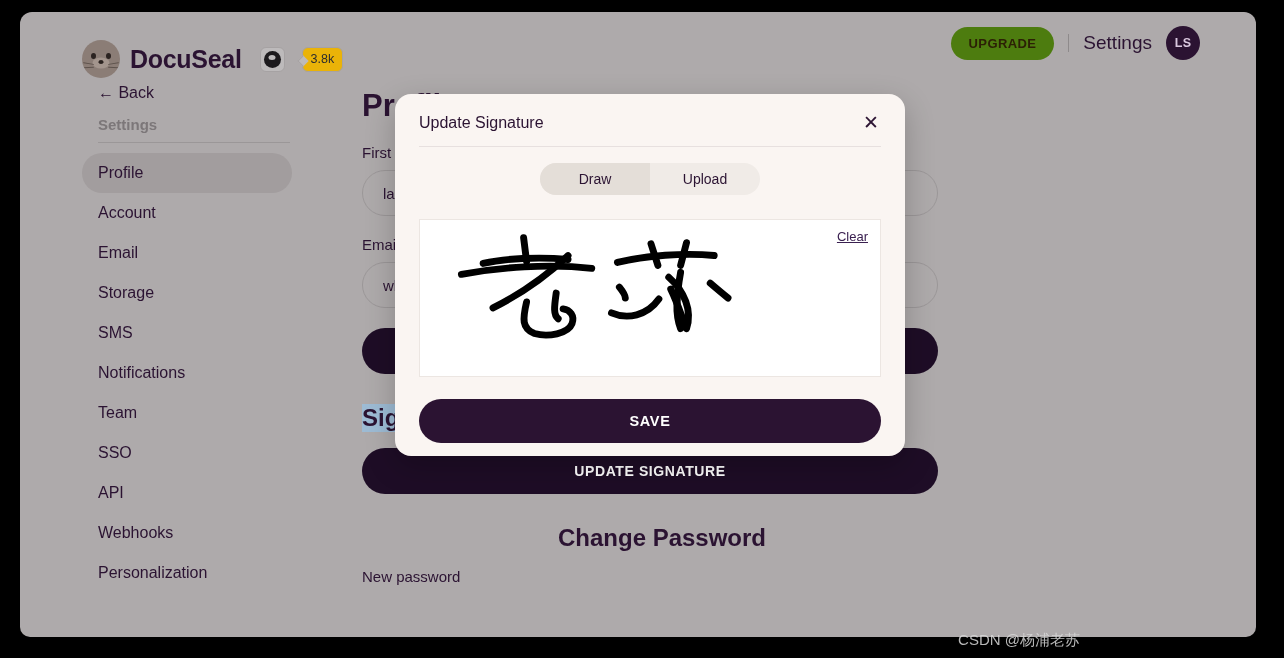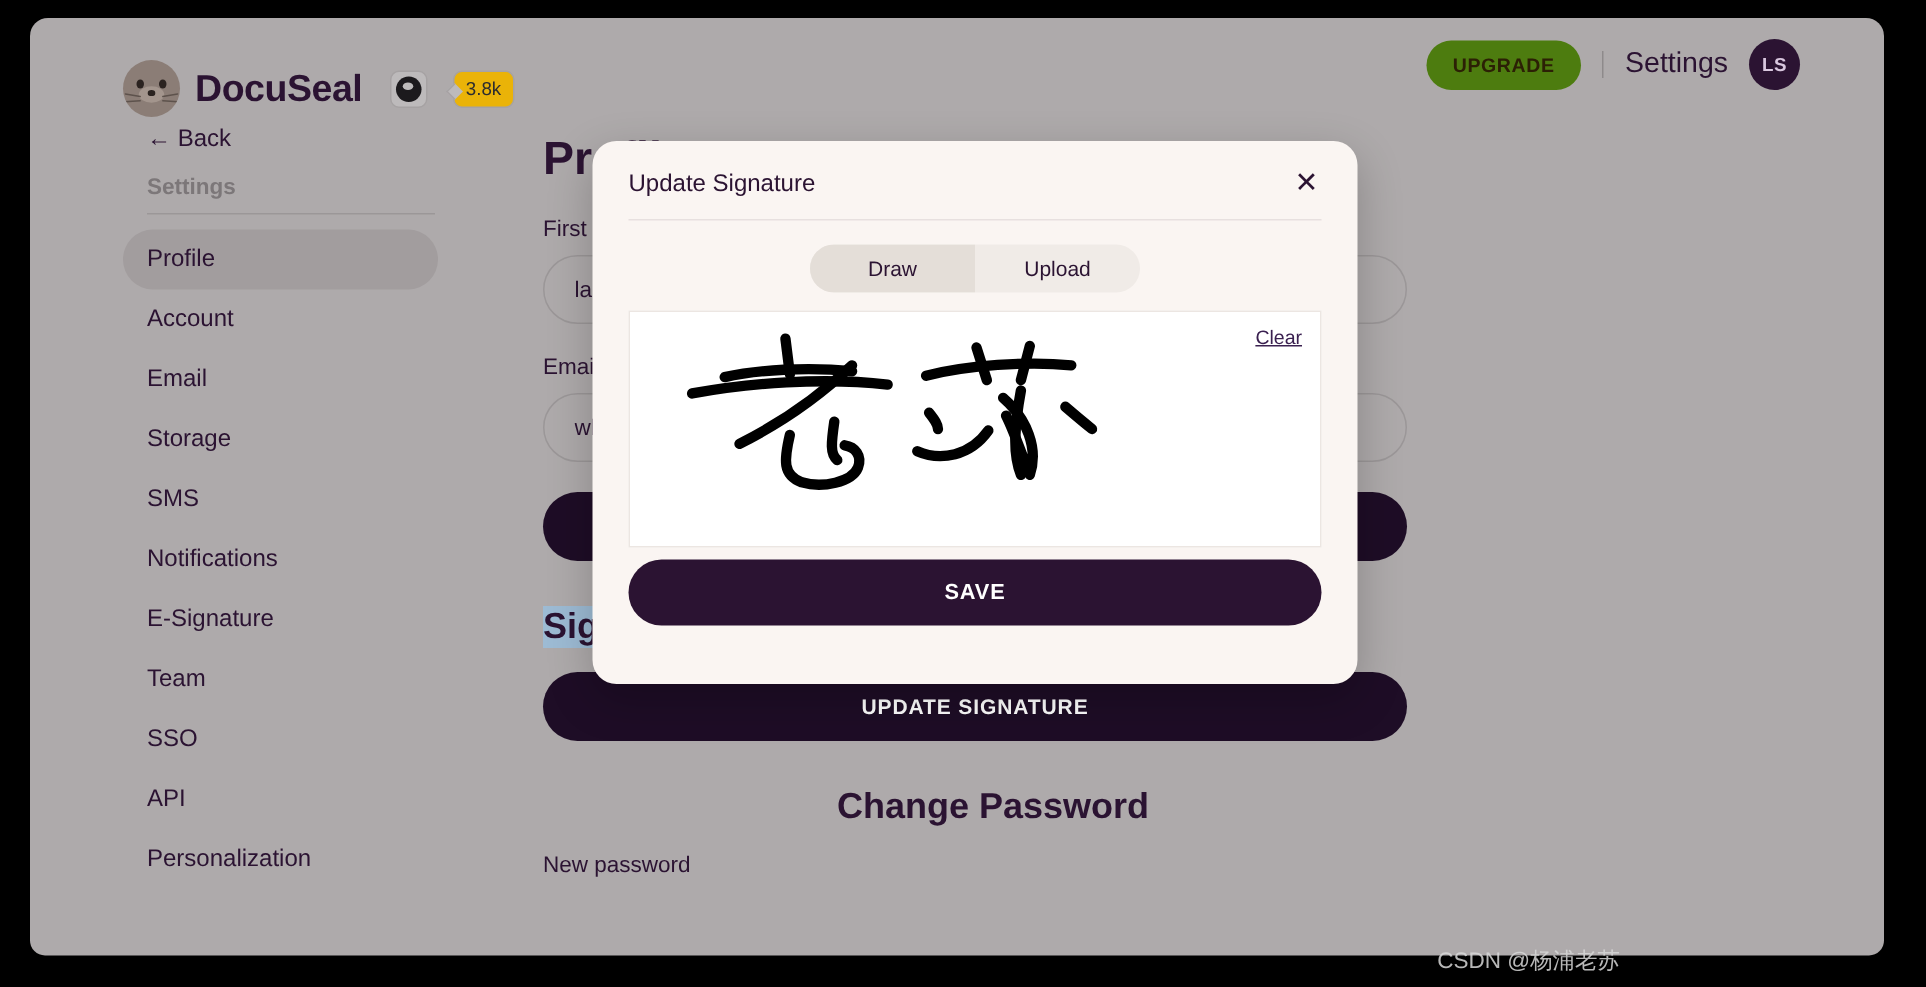--- a/index.html
+++ b/index.html
@@ -179,30 +179,30 @@
     margin: 16px auto 0 auto; width: 220px; height:32px;
     background:#f0ebe7; border-radius:999px;
     display:flex; overflow:hidden;
   }
   .tab {
     flex:1; display:flex; align-items:center; justify-content:center;
     font-size:14px; color:#2b1332; cursor:pointer; font-weight:500;
   }
   .tab.active { background:#e4ded8; }
   .canvas-wrap {
-    margin-top:12px; height:158px; background:#ffffff;
+    margin-top:24px; height:158px; background:#ffffff;
     border:1px solid #ece6e2; border-radius:0; position:relative;
   }
   .clear-link {
     position:absolute; right:12px; top:9px;
     font-size:13px; color:#3a2050; text-decoration:underline; cursor:pointer;
   }
   .sig-svg { position:absolute; left:0; top:0; width:100%; height:100%; }
   .save-btn {
-    margin-top:8px; width:462px; height:44px; border-radius:999px;
+    margin-top:22px; width:462px; height:44px; border-radius:999px;
     background:#2b1332; color:#fff; border:none;
     font-size:14.5px; font-weight:700; letter-spacing:.6px; cursor:pointer;
     font-family:"Liberation Sans", sans-serif;
   }
 
   
   .watermark {
     position:absolute; right:16px; bottom:8px;
     font-size:15px; color:#d8d8d8; opacity:.85;
     font-family:"Liberation Sans", sans-serif; pointer-events:none;
@@ -260,30 +260,30 @@
         <li class="side-item">
             <span>Storage</span>
           </li>
         <li class="side-item">
             <span>SMS</span>
           </li>
         <li class="side-item">
             <span>Notifications</span>
           </li>
         <li class="side-item">
-            <span>E-Signature</span>
-          </li>
-        <li class="side-item">
             <span>Team</span>
           </li>
         <li class="side-item">
             <span>SSO</span>
           </li>
         <li class="side-item">
             <span>API</span>
+          </li>
+        <li class="side-item">
+            <span>Webhooks</span>
           </li>
         <li class="side-item">
             <span>Personalization</span>
           </li>
       </ul>
     </div>
 
     <div class="main">
       <h1 class="page-title">Profile</h1>
 

